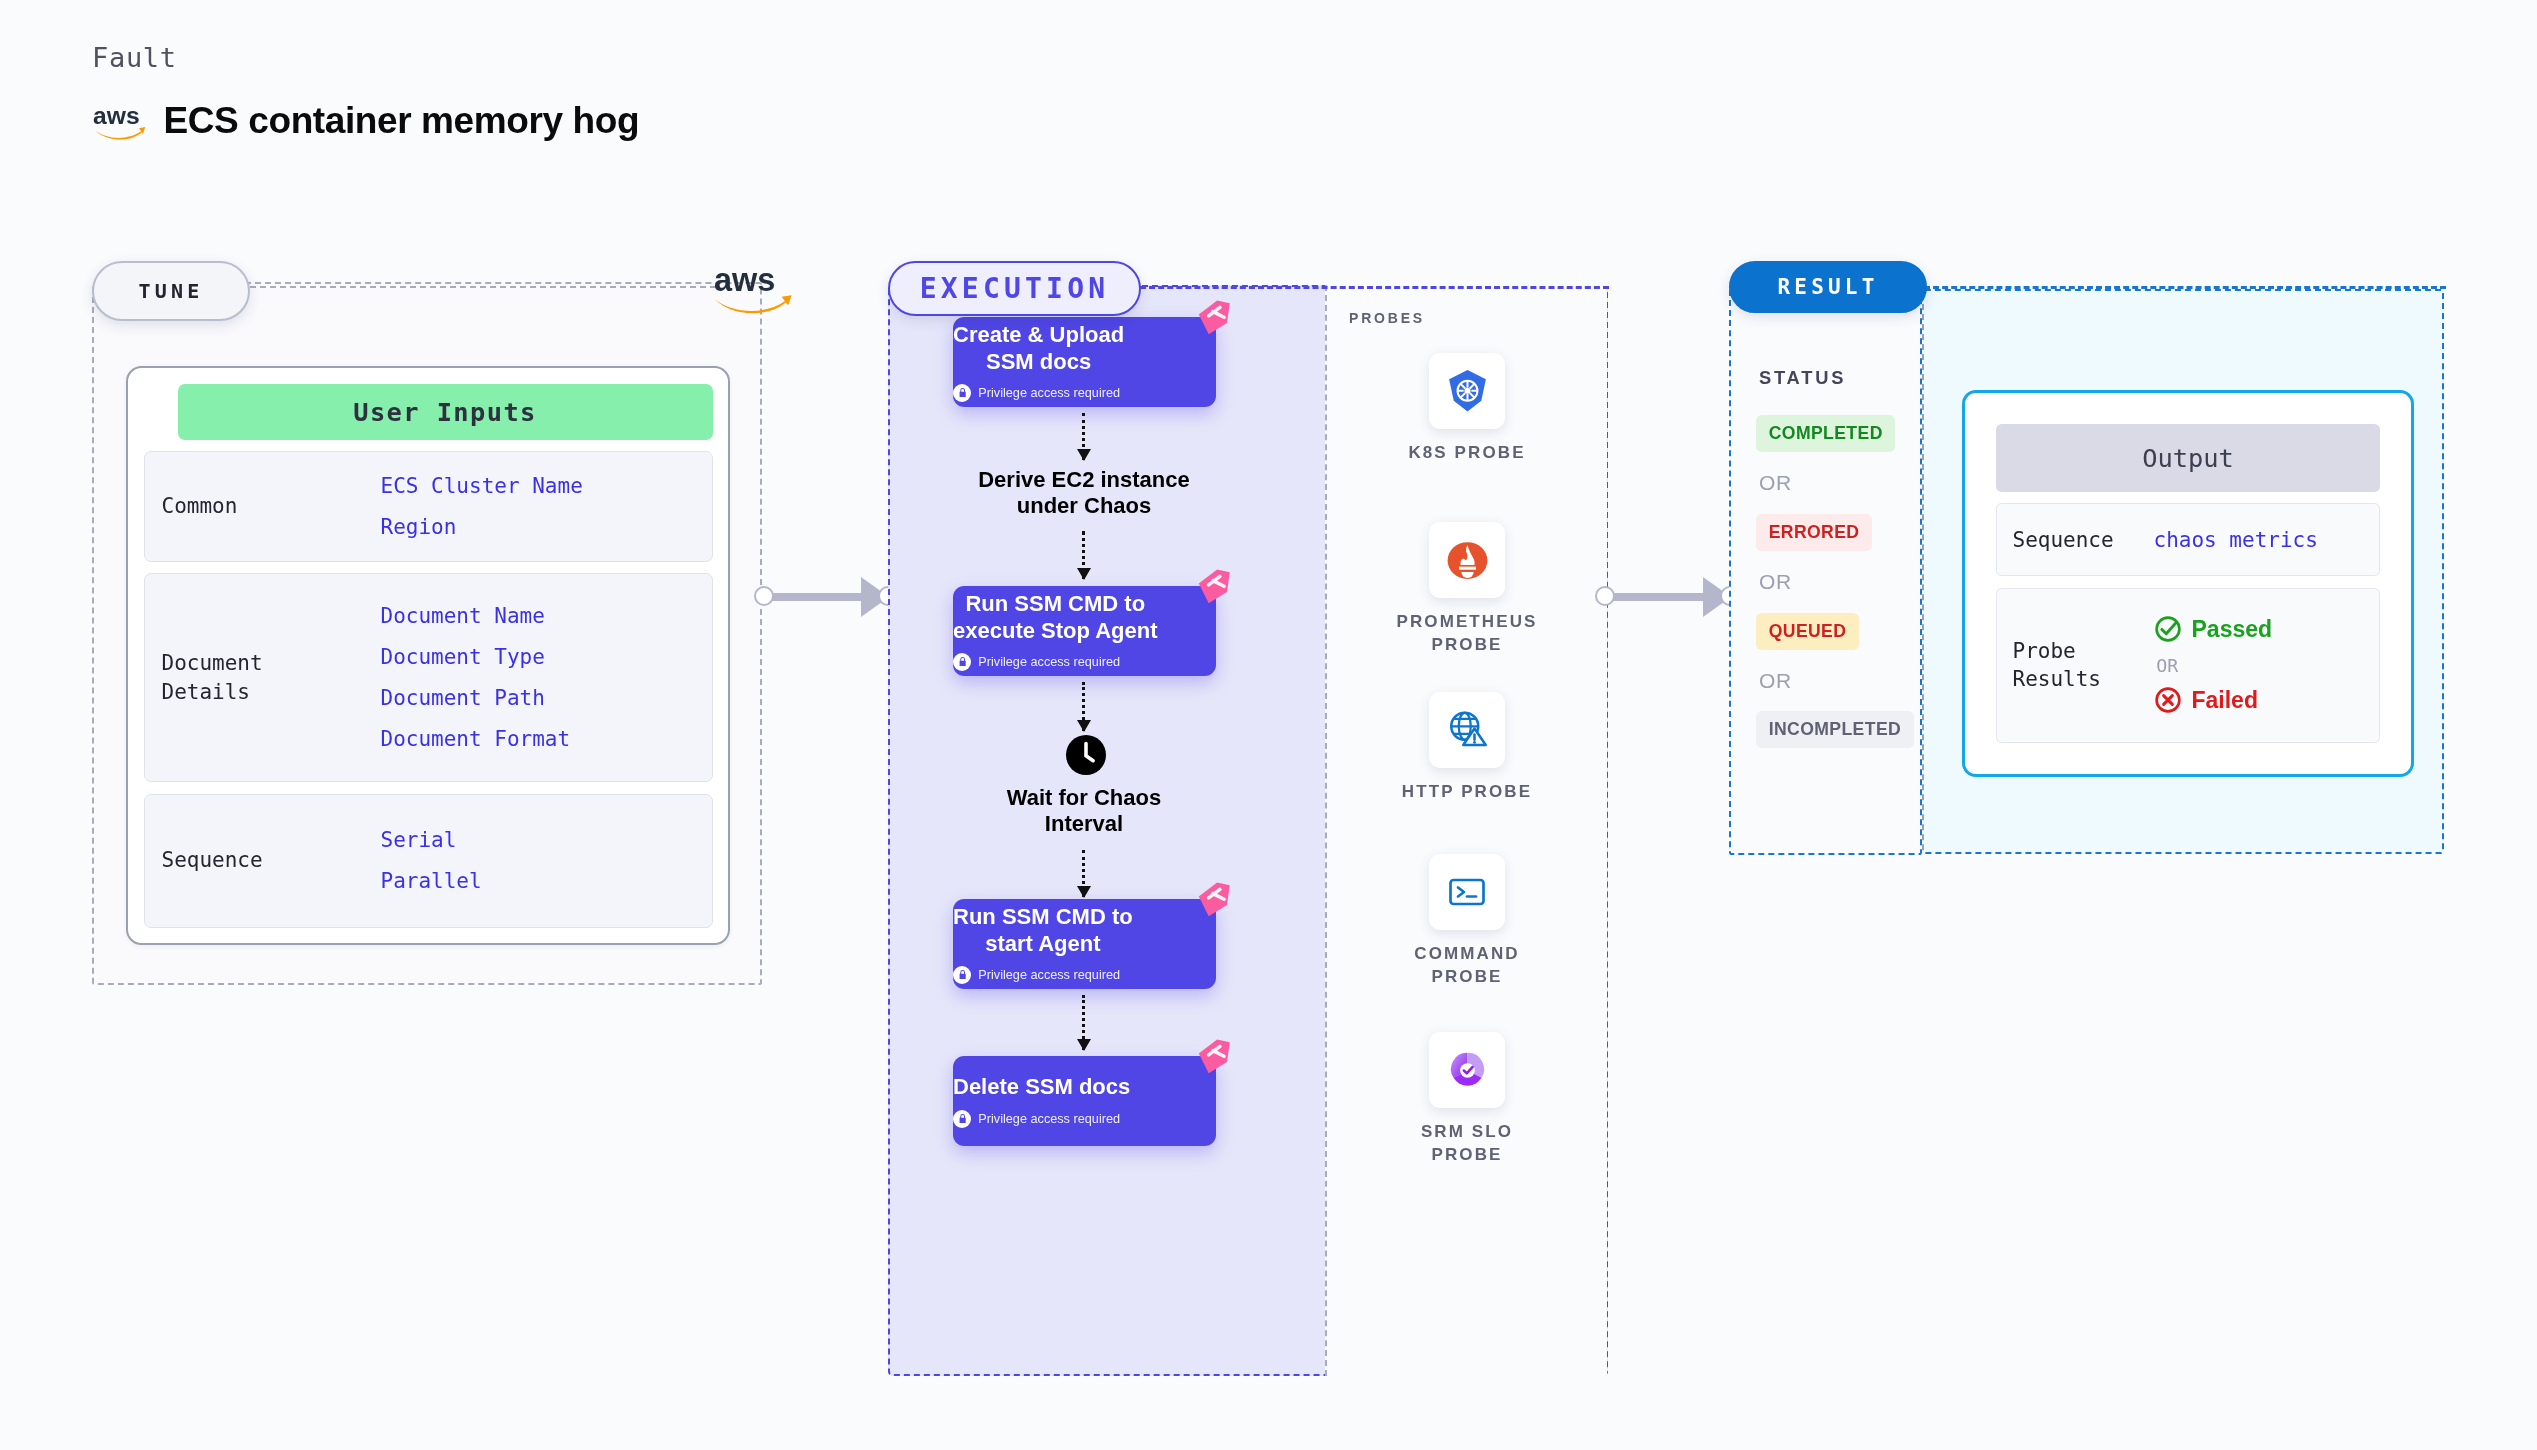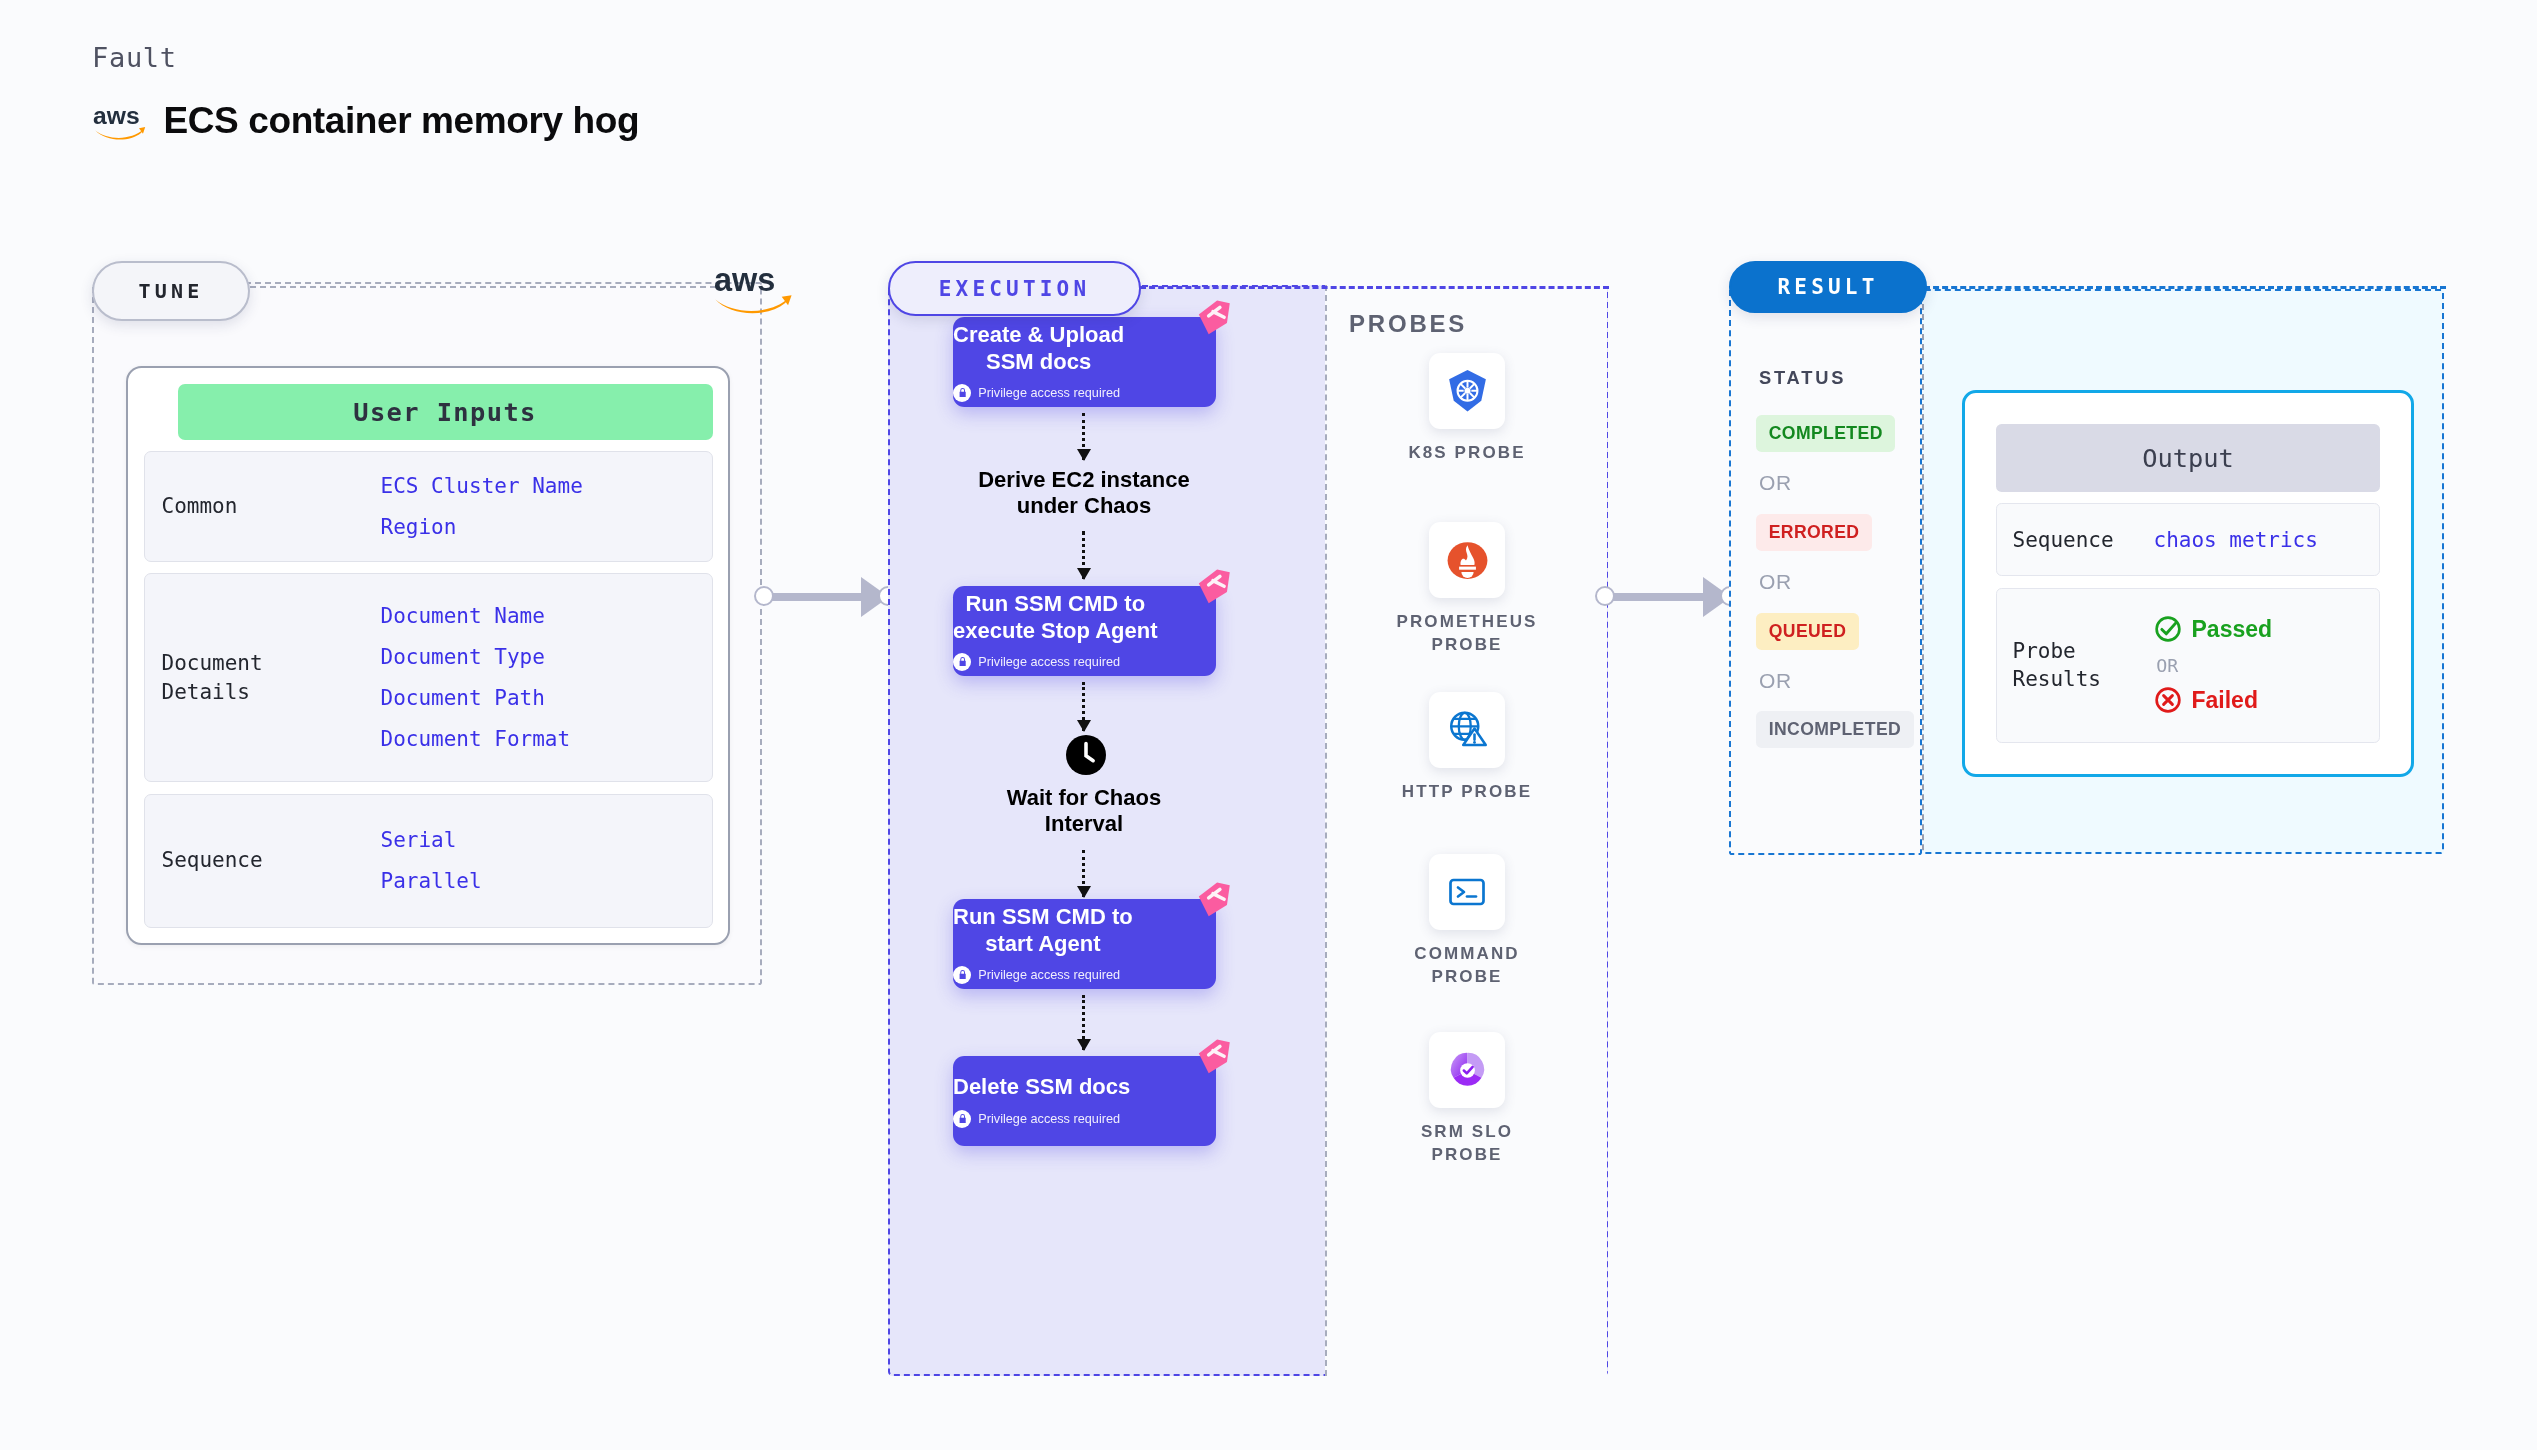--- a/index.html
+++ b/index.html
@@ -31,21 +31,21 @@
     box-shadow: 0 4.2px 12.7px rgba(40,45,90,0.13);
   }
   #tune-pill {
     left: 92px; top: 261px; width: 158px; height: 60px;
     background: #f4f5f9; border: 2.1px solid #b9bdcc; color: #23262e;
     font-size: 20px;
   }
   #exec-pill {
     left: 888px; top: 261px; width: 253px; height: 55px;
     background: #eeeefc; border: 2.8px solid #4f46e5; color: #4f46e5;
-    font-size: 21px;
+    font-size: 28px;
   }
   #result-pill {
     left: 1729px; top: 261px; width: 198px; height: 52px;
     background: #0b72cd; border: 2.1px solid #0b72cd; color: #ffffff;
     font-size: 21px;
   }
 
   .dashed-region { position: absolute; }
   #tune-region {
     left: 92px; top: 282px; width: 670px; height: 703px;
@@ -151,21 +151,21 @@
   .flow-connector .ahead {
     position: absolute; left: -6.4px; bottom: -1.4px;
     width: 0; height: 0; border-left: 7.8px solid transparent;
     border-right: 7.8px solid transparent; border-top: 12px solid #111;
   }
   #clock-icon { position: absolute; left: 178px; width: 40px; height: 40px; }
 
   
   #probes-title {
     position: absolute; left: 1349px; top: 310px;
-    font-size: 24px; font-weight: bold; color: #5e6272; letter-spacing: 2.8px;
+    font-size: 14px; font-weight: bold; color: #5e6272; letter-spacing: 2.8px;
   }
   .probe-item {
     position: absolute; left: 1361px; width: 212px;
     display: flex; flex-direction: column; align-items: center;
   }
   .probe-tile {
     width: 76px; height: 76px; background: #ffffff; border-radius: 11.3px;
     display: flex; align-items: center; justify-content: center;
     box-shadow: 0 3.5px 11.3px rgba(60,70,110,0.13);
   }

